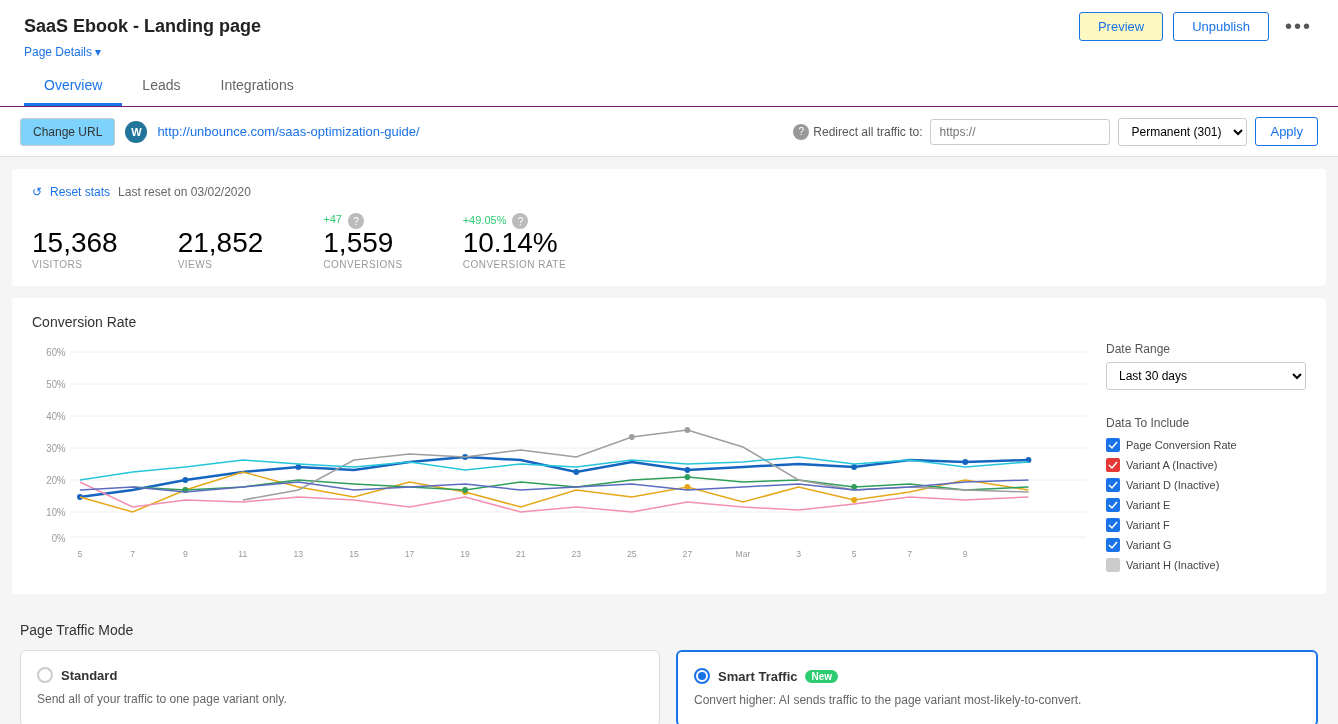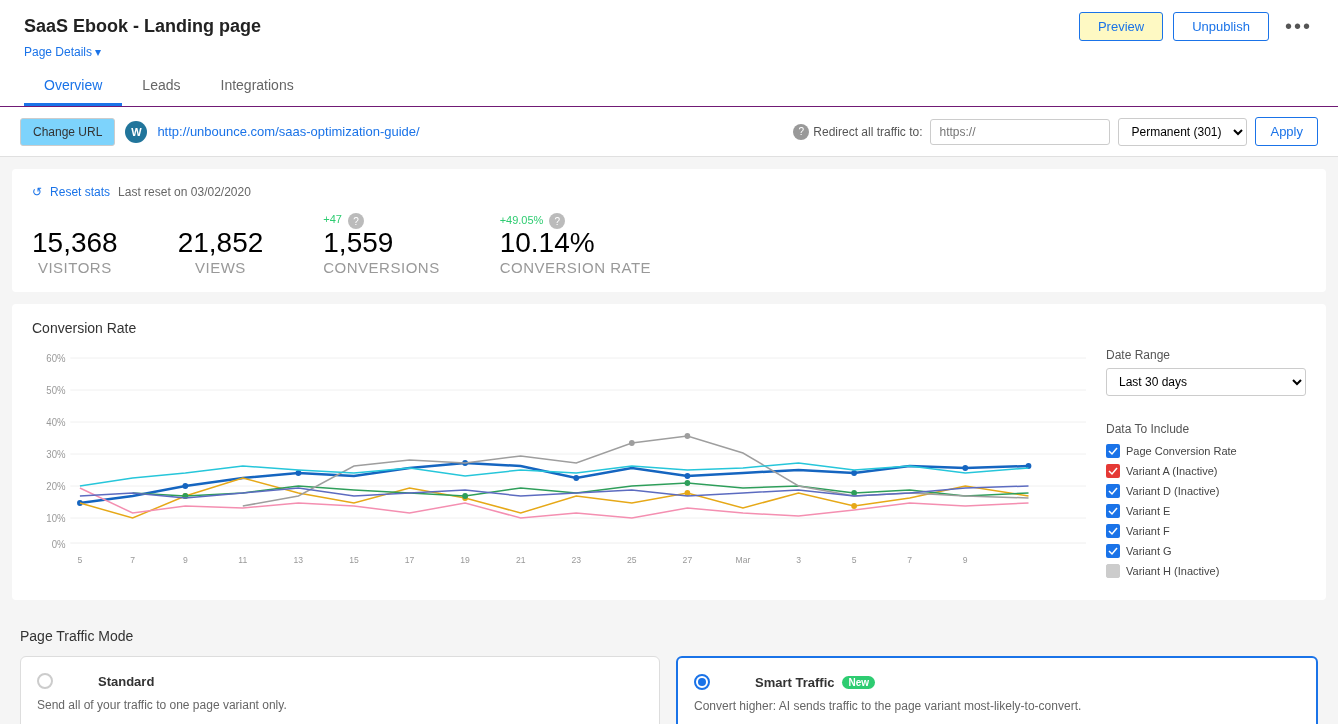--- a/index.html
+++ b/index.html
@@ -31,21 +31,21 @@
     .btn-apply { padding: 6px 14px; background: #fff; border: 1px solid #1a73e8; color: #1a73e8; border-radius: 3px; cursor: pointer; font-size: 13px; font-weight: 500; }
 
     
     .stats-section { background: #fff; padding: 16px 20px; margin: 12px; border-radius: 4px; }
     .reset-stats { display: flex; align-items: center; gap: 8px; margin-bottom: 14px; color: #1a73e8; font-size: 12px; cursor: pointer; }
     .reset-label { color: #666; }
     .stats-row { display: flex; gap: 60px; align-items: flex-end; }
     .stat-item { display: flex; flex-direction: column; }
     .stat-badge { font-size: 11px; color: #2ecc71; margin-bottom: 2px; }
     .stat-value { font-size: 28px; font-weight: 300; color: #000000; line-height: 1; }
-    .stat-label { font-size: 15px; color: #999; text-transform: uppercase; letter-spacing: 0.5px; margin-top: 2px; text-align: center; }
+    .stat-label { font-size: 10px; color: #999; text-transform: uppercase; letter-spacing: 0.5px; margin-top: 2px; }
 
     
     .chart-section { background: #fff; margin: 0 12px 12px 12px; padding: 16px 20px; border-radius: 4px; }
     .chart-title { font-size: 14px; font-weight: 500; color: #333; margin-bottom: 12px; }
     .chart-wrapper { display: flex; gap: 20px; }
     .chart-area { flex: 1; position: relative; height: 220px; }
     .chart-sidebar { width: 200px; flex-shrink: 0; }
     .date-range-label { font-size: 12px; color: #555; margin-bottom: 6px; font-weight: 500; }
     .date-range-select { width: 100%; padding: 5px 8px; border: 1px solid #ccc; border-radius: 3px; font-size: 12px; background: #fff; cursor: pointer; margin-bottom: 14px; }
     .data-include-label { font-size: 12px; color: #555; margin-bottom: 8px; font-weight: 500; margin-top: 12px; }
@@ -55,21 +55,21 @@
     
     .traffic-section { background: #f5f5f5; padding: 16px 20px; }
     .traffic-title { font-size: 14px; font-weight: 500; color: #333; margin-bottom: 12px; }
     .traffic-options { display: flex; gap: 16px; }
     .traffic-option { background: #fff; border: 1px solid #ddd; border-radius: 6px; padding: 16px; flex: 1; cursor: pointer; }
     .traffic-option.selected { border: 2px solid #1a73e8; }
     .traffic-option-header { display: flex; align-items: center; gap: 8px; margin-bottom: 8px; }
     .radio-outer { width: 16px; height: 16px; border-radius: 50%; border: 2px solid #ccc; display: flex; align-items: center; justify-content: center; flex-shrink: 0; }
     .radio-outer.checked { border-color: #1a73e8; }
     .radio-inner { width: 8px; height: 8px; border-radius: 50%; background: #1a73e8; }
-    .traffic-option-name { font-size: 13px; font-weight: 600; color: #333; margin-left: 37px; }
+    .traffic-option-name { font-size: 13px; font-weight: 600; color: #333; }
     .new-badge { background: #2ecc71; color: white; font-size: 10px; padding: 1px 6px; border-radius: 10px; font-weight: 600; }
     .traffic-option-desc { font-size: 12px; color: #666; line-height: 1.4; }
   </style>
 </head>
 <body>
 
 <div class="header">
   <div class="header-top">
     <span class="page-title">SaaS Ebook - Landing page</span>
     <div class="header-actions">

